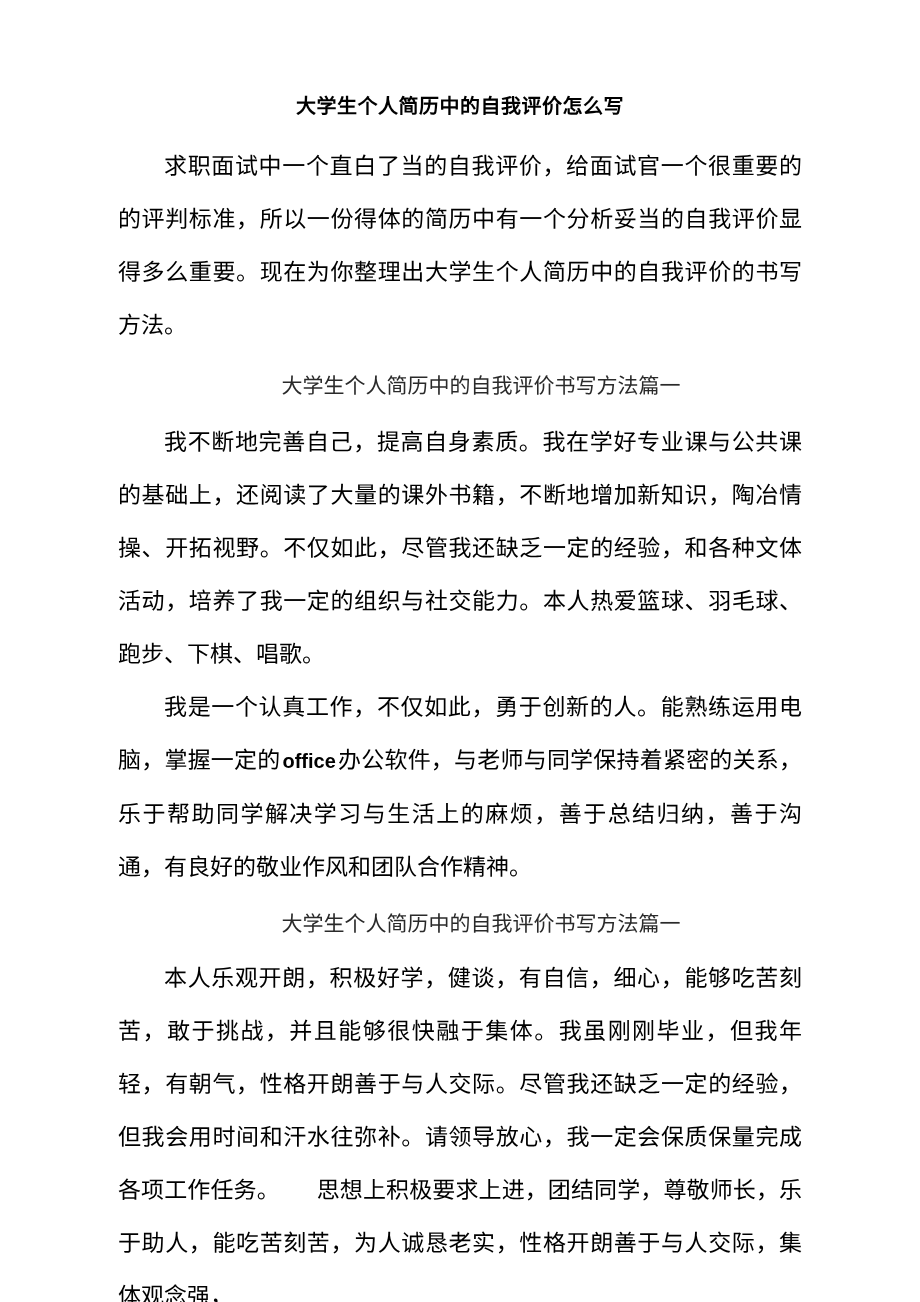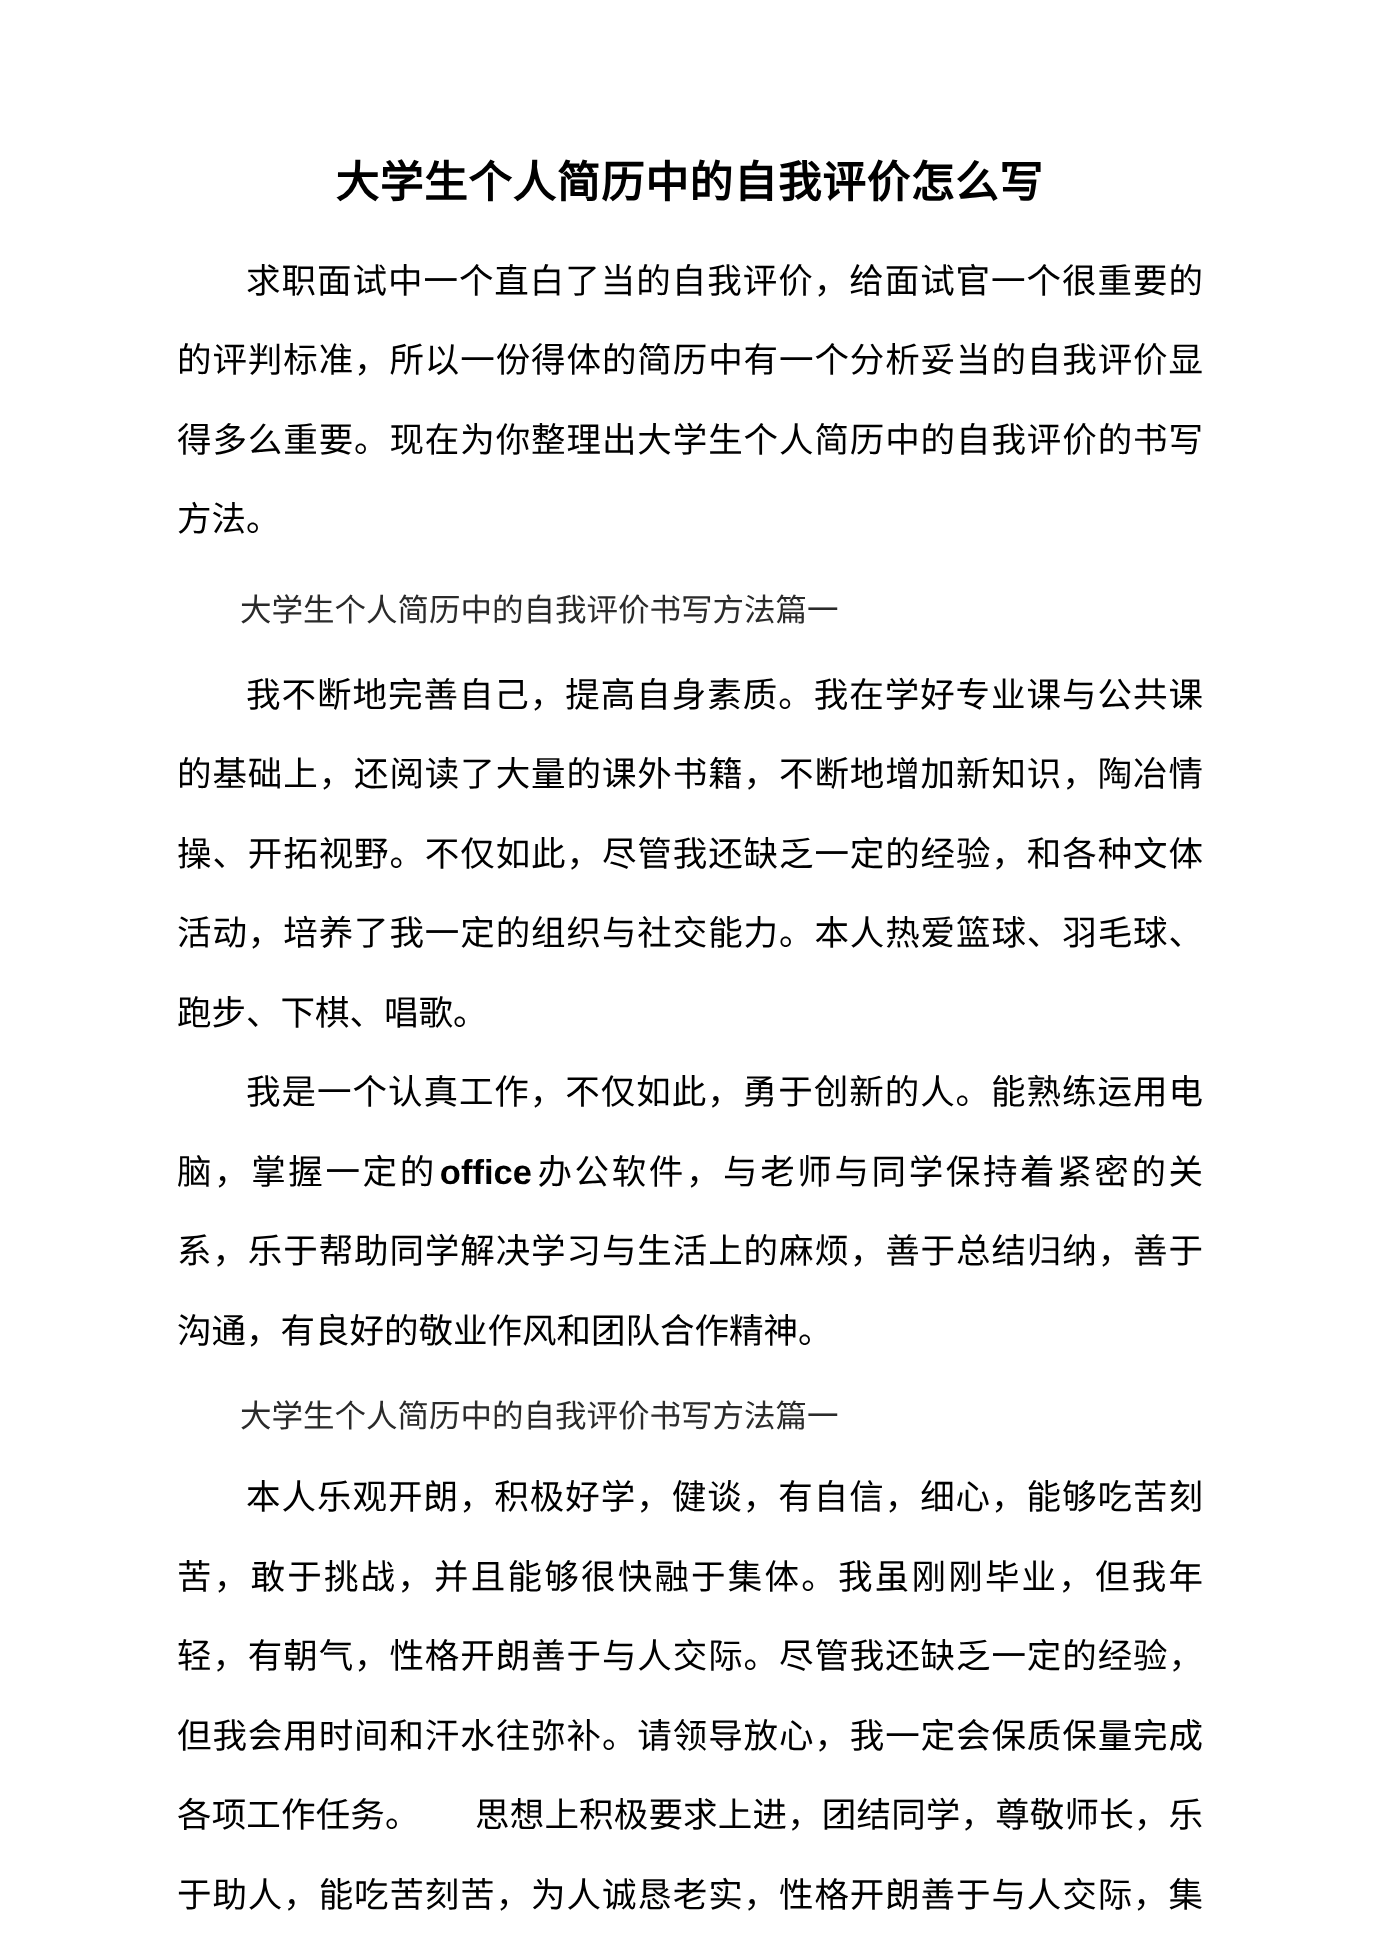--- a/index.html
+++ b/index.html
@@ -23,25 +23,25 @@
     position: absolute;
     left: 118px;
     top: 0;
     width: 684px;
   }
 
   
   .doc-title {
     font-family: "Liberation Sans", "DejaVu Sans", sans-serif;
     font-weight: 700;
-    font-size: 29px;
+    font-size: 20px;
     line-height: 1;
     color: #000000;
     text-align: center;
-    margin: 12px;
+    margin: 0;
     padding-top: 96px;
     letter-spacing: 0.5px;
     white-space: nowrap;
   }
 
   
   .para {
     font-family: "Liberation Serif", "DejaVu Serif", serif;
     font-size: 23px;
     line-height: 53px;
@@ -62,39 +62,39 @@
   }
 
   
   .subhead {
     font-family: "Liberation Serif", "DejaVu Serif", serif;
     font-size: 21px;
     line-height: 40px;
     color: #2a2a2a;
     margin: 0;
     text-indent: 2em;
-    text-align: left;
+    text-align: center;
     white-space: nowrap;
   }
 
   .subhead.sub-one {
     margin-top: 14px;
     margin-bottom: 10px;
   }
 
   .subhead.sub-two {
     margin-top: 10px;
     margin-bottom: 8px;
   }
 
   
   .latin {
     font-family: "Liberation Sans", "DejaVu Sans", sans-serif;
     font-weight: 700;
-    font-size: 23px;
+    font-size: 20px;
     padding: 0 2px;
   }
 
   
   .gap-space {
     display: inline-block;
     width: 1.6em;
   }
 </style>
 </head>

